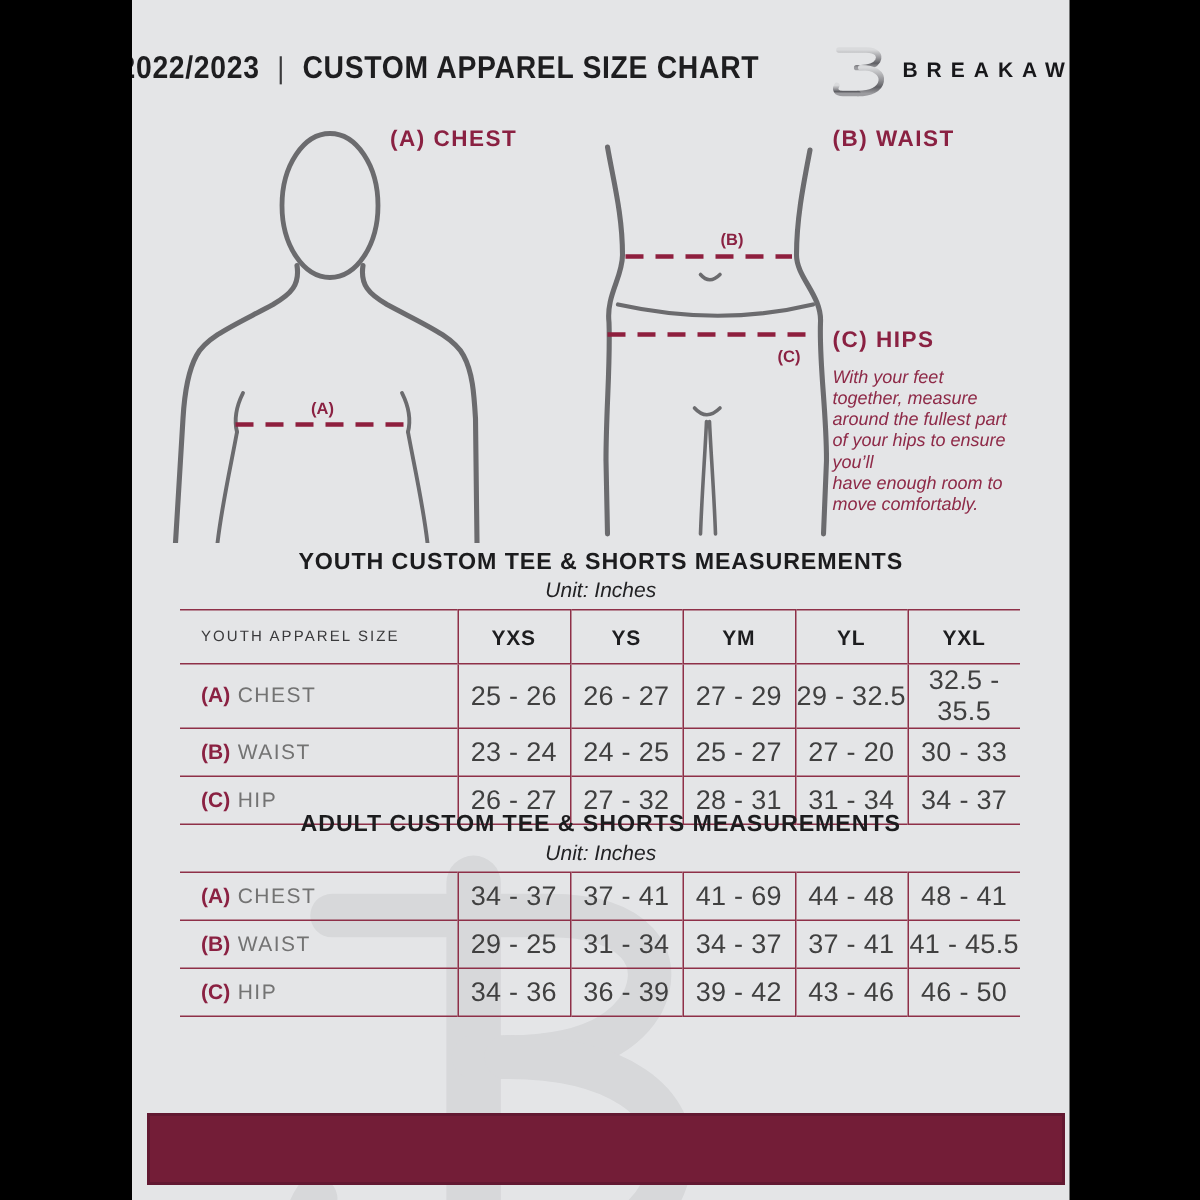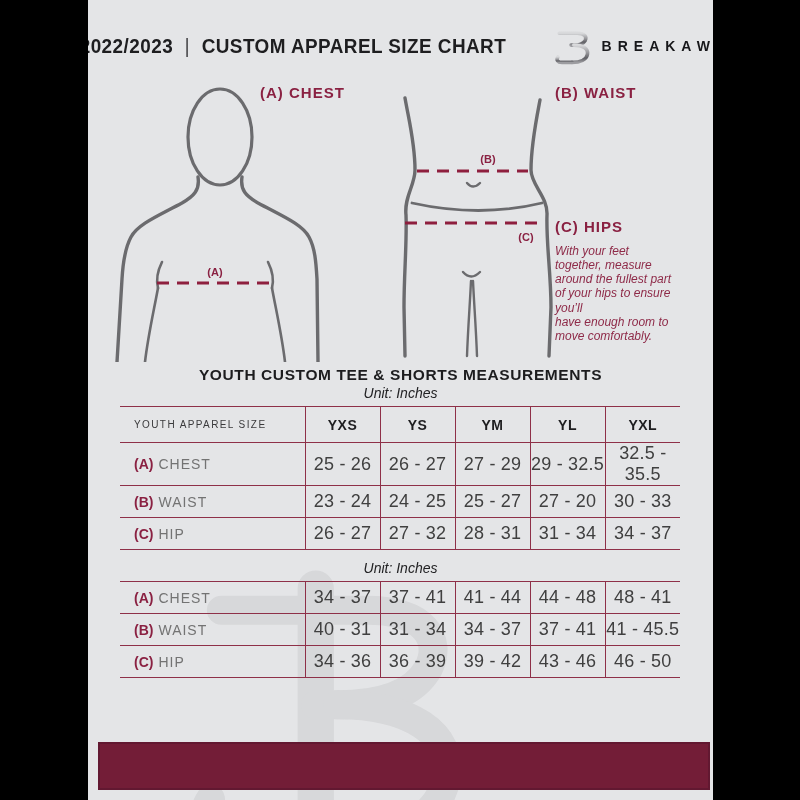--- a/index.html
+++ b/index.html
@@ -213,47 +213,48 @@
       </td>
       <td class="val">26 - 27</td>
       <td class="val">27 - 32</td>
       <td class="val">28 - 31</td>
       <td class="val">31 - 34</td>
       <td class="val">34 - 37</td>
     </tr>
   </tbody>
     </table>
 
+  <div class="sec-title ad-title">ADULT CUSTOM TEE &amp; SHORTS MEASUREMENTS</div>
   <div class="sec-unit ad-unit">Unit: Inches</div>
 
   <table class="size ad">
     <colgroup>
         <col class="c0">
         <col class="cv">
         <col class="cv">
         <col class="cv">
         <col class="cv">
         <col class="cv">
       </colgroup>
     <tbody>
     <tr>
       <td class="first">
         <span class="pfx">(A)</span><span class="rowlbl">CHEST</span>
       </td>
       <td class="val">34 - 37</td>
       <td class="val">37 - 41</td>
-      <td class="val">41 - 44</td>
+      <td class="val">41 - 69</td>
       <td class="val">44 - 48</td>
       <td class="val">48 - 41</td>
     </tr>
     <tr>
       <td class="first">
         <span class="pfx">(B)</span><span class="rowlbl">WAIST</span>
       </td>
-      <td class="val">40 - 31</td>
+      <td class="val">29 - 25</td>
       <td class="val">31 - 34</td>
       <td class="val">34 - 37</td>
       <td class="val">37 - 41</td>
       <td class="val">41 - 45.5</td>
     </tr>
     <tr>
       <td class="first">
         <span class="pfx">(C)</span><span class="rowlbl">HIP</span>
       </td>
       <td class="val">34 - 36</td>

